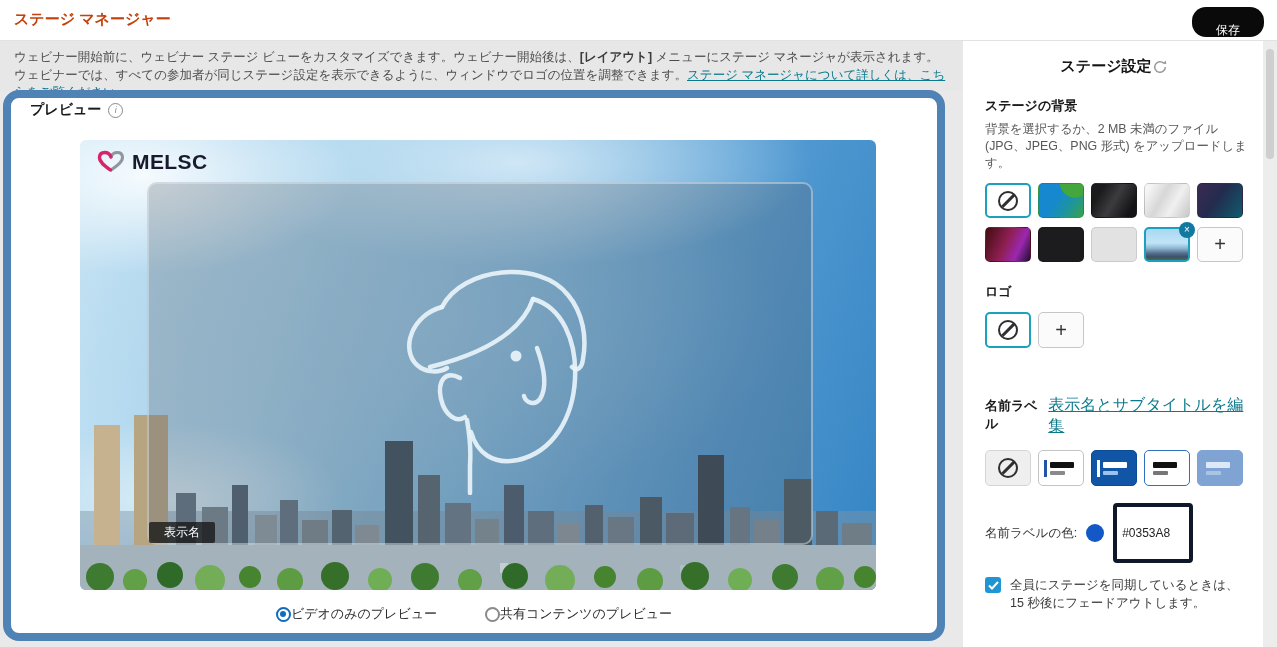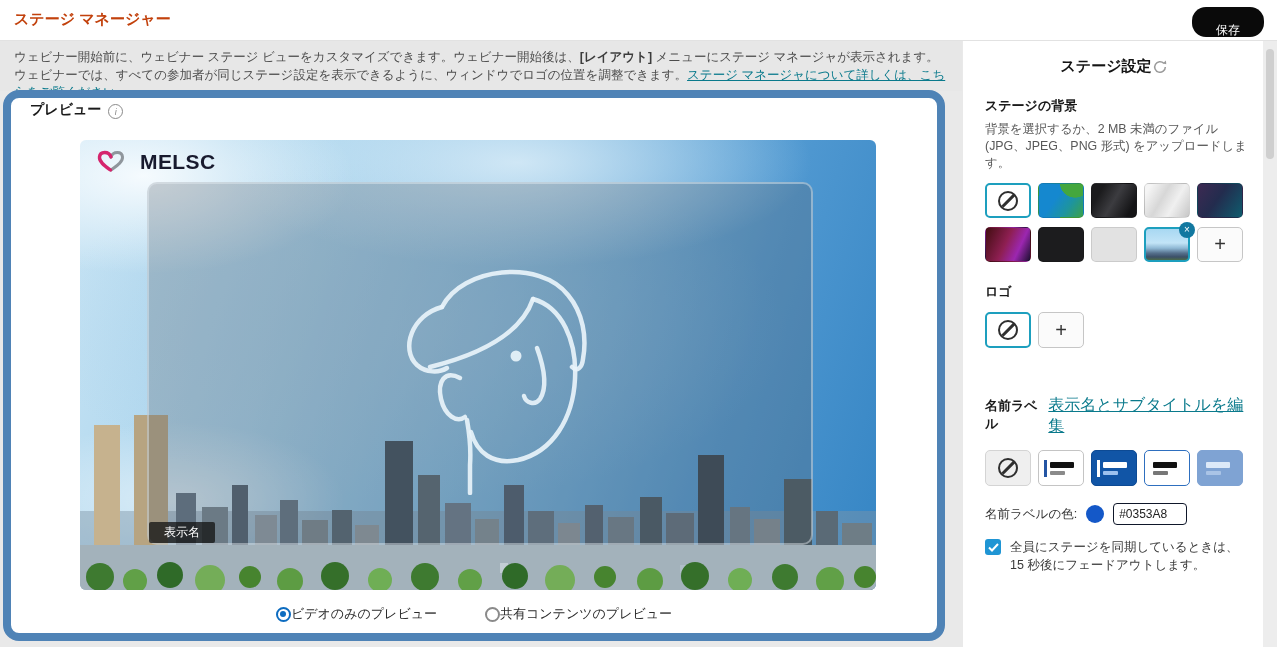--- a/index.html
+++ b/index.html
@@ -11,36 +11,36 @@
   .topbar .title{position:absolute;left:14px;top:10px;font-size:15px;font-weight:bold;color:#c2410c;}
   .save-btn{position:absolute;right:13px;top:7px;height:27px;padding:15px 24px;background:var(--save-button-bg);color:#fff;border:none;border-radius:14px;font-size:12px;font-family:inherit;cursor:pointer;}
 
   
   .banner{position:absolute;left:0;top:41px;width:962px;height:50px;background:#e7e7e7;padding:8px 8px 0 14px;box-sizing:border-box;font-size:12.5px;line-height:17.5px;color:#4d4d4d;}
   .banner b{color:#3c3c3c;}
   .link{color:var(--link-teal);text-decoration:underline;cursor:pointer;}
 
   
   .panel{position:absolute;left:3px;top:90px;width:942px;height:551px;background:#fff;border:8px solid var(--panel-border-blue);border-radius:16px;box-sizing:border-box;}
-  .preview-title{position:absolute;left:30px;top:101px;display:flex;align-items:flex-end;gap:7px;font-size:14px;font-weight:bold;color:#1a1a1a;}
+  .preview-title{position:absolute;left:30px;top:101px;display:flex;align-items:center;gap:7px;font-size:14px;font-weight:bold;color:#1a1a1a;}
   .info-icon{width:13px;height:13px;border:1px solid #8a8a8a;border-radius:50%;color:#8a8a8a;font-size:9px;font-weight:normal;display:flex;align-items:center;justify-content:center;font-style:italic;}
 
   
   .stage{position:absolute;left:80px;top:140px;width:796px;height:450px;border-radius:6px;overflow:hidden;
     background:
       radial-gradient(ellipse 260px 120px at 12% 80%, rgba(255,255,255,.55), rgba(255,255,255,0) 65%),
       radial-gradient(ellipse 300px 140px at 8% 8%, rgba(250,253,255,.92), rgba(255,255,255,0) 70%),
       radial-gradient(ellipse 420px 150px at 55% 5%, rgba(226,241,250,.8), rgba(255,255,255,0) 70%),
       radial-gradient(ellipse 520px 240px at 42% 42%, rgba(160,200,228,.45), rgba(255,255,255,0) 72%),
       linear-gradient(108deg,#c8e4f4 0%,#a6d2ec 28%,#7cb8e0 52%,#4e97d0 78%,#3585c4 100%);
   }
   .skyline{position:absolute;left:0;bottom:0;width:796px;height:175px;}
   .vframe{position:absolute;left:67px;top:42px;width:666px;height:363px;background:rgba(92,103,111,.30);border:2px solid rgba(228,236,242,.45);border-radius:10px;box-sizing:border-box;}
   .face{position:absolute;left:310px;top:115px;}
-  .brand{position:absolute;left:16px;top:9px;display:flex;align-items:center;gap:14px;justify-content:space-between;}
+  .brand{position:absolute;left:16px;top:9px;display:flex;align-items:center;gap:6px;justify-content:space-between;}
   .brand .brand-text{font-size:21px;font-weight:800;color:#181a2e;letter-spacing:.4px;}
   .name-badge{position:absolute;left:69px;top:382px;background:rgba(22,22,22,.78);color:#fff;font-size:12px;padding:2px 15px;border-radius:2px;}
 
   
   .radio-row{position:absolute;left:3px;top:605px;width:942px;display:flex;justify-content:center;gap:48px;}
   .radio{display:flex;align-items:center;font-size:13px;color:#2b2b2b;cursor:pointer;}
   .radio .dot{width:15px;height:15px;border:2px solid #8a8a8a;border-radius:50%;box-sizing:border-box;background:#fff;}
   .radio.on .dot{border-color:var(--radio-blue);position:relative;}
   .radio.on .dot::after{content:"";position:absolute;left:2.5px;top:2.5px;width:6px;height:6px;border-radius:50%;background:var(--radio-blue);}
 
@@ -82,21 +82,21 @@
   .nl-blue{background:var(--selected-blue);border:1px solid #0d4a94;}
   .nl-outline{background:#fff;border:1.5px solid #2e6fbf;padding-left:8px;}
   .nl-trans{background:#7fa3d3;border:1px solid #7fa3d3;padding-left:8px;}
   .vbar{width:3px;height:17px;flex:none;}
   .bars b{display:block;border-radius:1px;}
   .b1{width:24px;height:6px;}
   .b2{width:15px;height:4px;margin-top:3px;}
 
   .color-row{margin-top:17px;display:flex;align-items:center;gap:9px;font-size:12.5px;color:#333;}
   .swatch{width:18px;height:18px;border-radius:50%;background:var(--label-swatch-blue);}
-  .color-input{width:62px;height:18px;font-size:12px;font-family:inherit;color:#222;border:1px solid #0f172a;border-radius:4px;padding:1px 5px;}
+  .color-input{width:62px;height:18px;font-size:12px;font-family:inherit;color:#222;border:4px solid #0f172a;border-radius:4px;padding:17px 5px;}
 
   .check-row{margin-top:13px;display:flex;gap:9px;align-items:flex-start;}
   .checkbox{width:16px;height:16px;flex:none;background:var(--checkbox-blue);border-radius:3px;display:flex;align-items:center;justify-content:center;margin-top:1px;cursor:pointer;}
   .check-text{font-size:12.5px;line-height:18px;color:#3a3a3a;width:246px;}
 </style>
 </head>
 <body>
 
 <div id="app">
 

